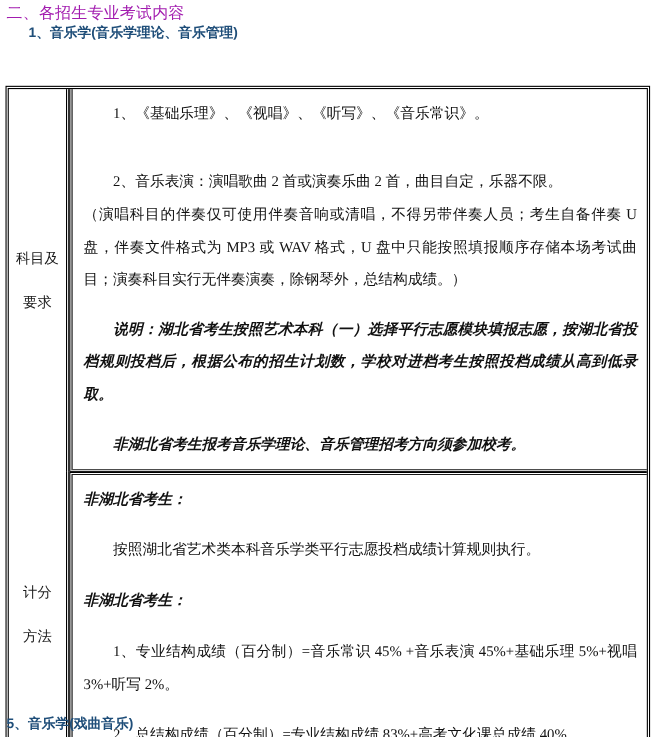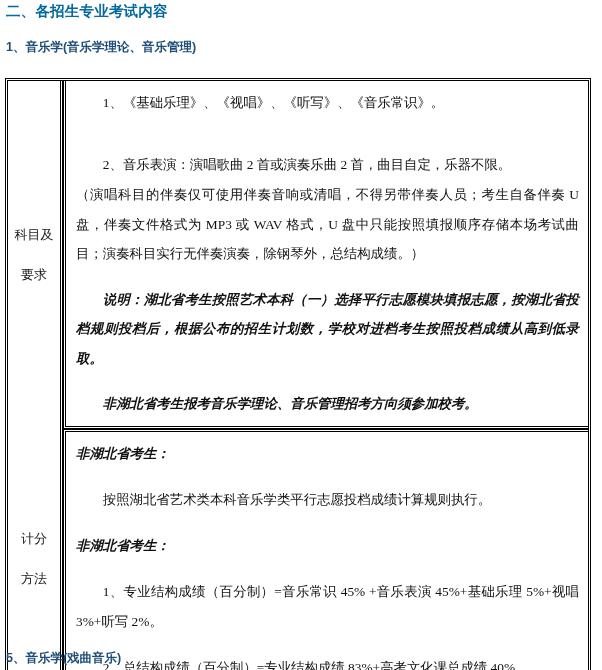--- a/index.html
+++ b/index.html
@@ -15,36 +15,36 @@
     overflow: hidden;
     position: relative;
   }
 
   
   .doc-heading {
     position: absolute;
     left: 6px;
     top: 2px;
     font-family: "Liberation Sans", "DejaVu Sans", sans-serif;
-    font-weight: bold;
+    font-weight: normal;
     font-size: 14.5px;
     letter-spacing: 0.2px;
-    color: #0369a1;
+    color: #a21caf;
     white-space: nowrap;
   }
   .sub-heading {
     position: absolute;
     left: 6px;
     font-family: "Liberation Sans", "DejaVu Sans", sans-serif;
     font-weight: bold;
     font-size: 12.5px;
     color: #1f4e79;
     white-space: nowrap;
   }
-  #sub-heading-1 { top: 39px; }
+  #sub-heading-1 { top: 22px; margin-left: 20px; }
   #sub-heading-2 { top: 650px; }
 
   
   .exam-table {
     position: absolute;
     left: 5px;
     top: 78px;
     width: 586px;
     border-collapse: separate;
     border-spacing: 0;

